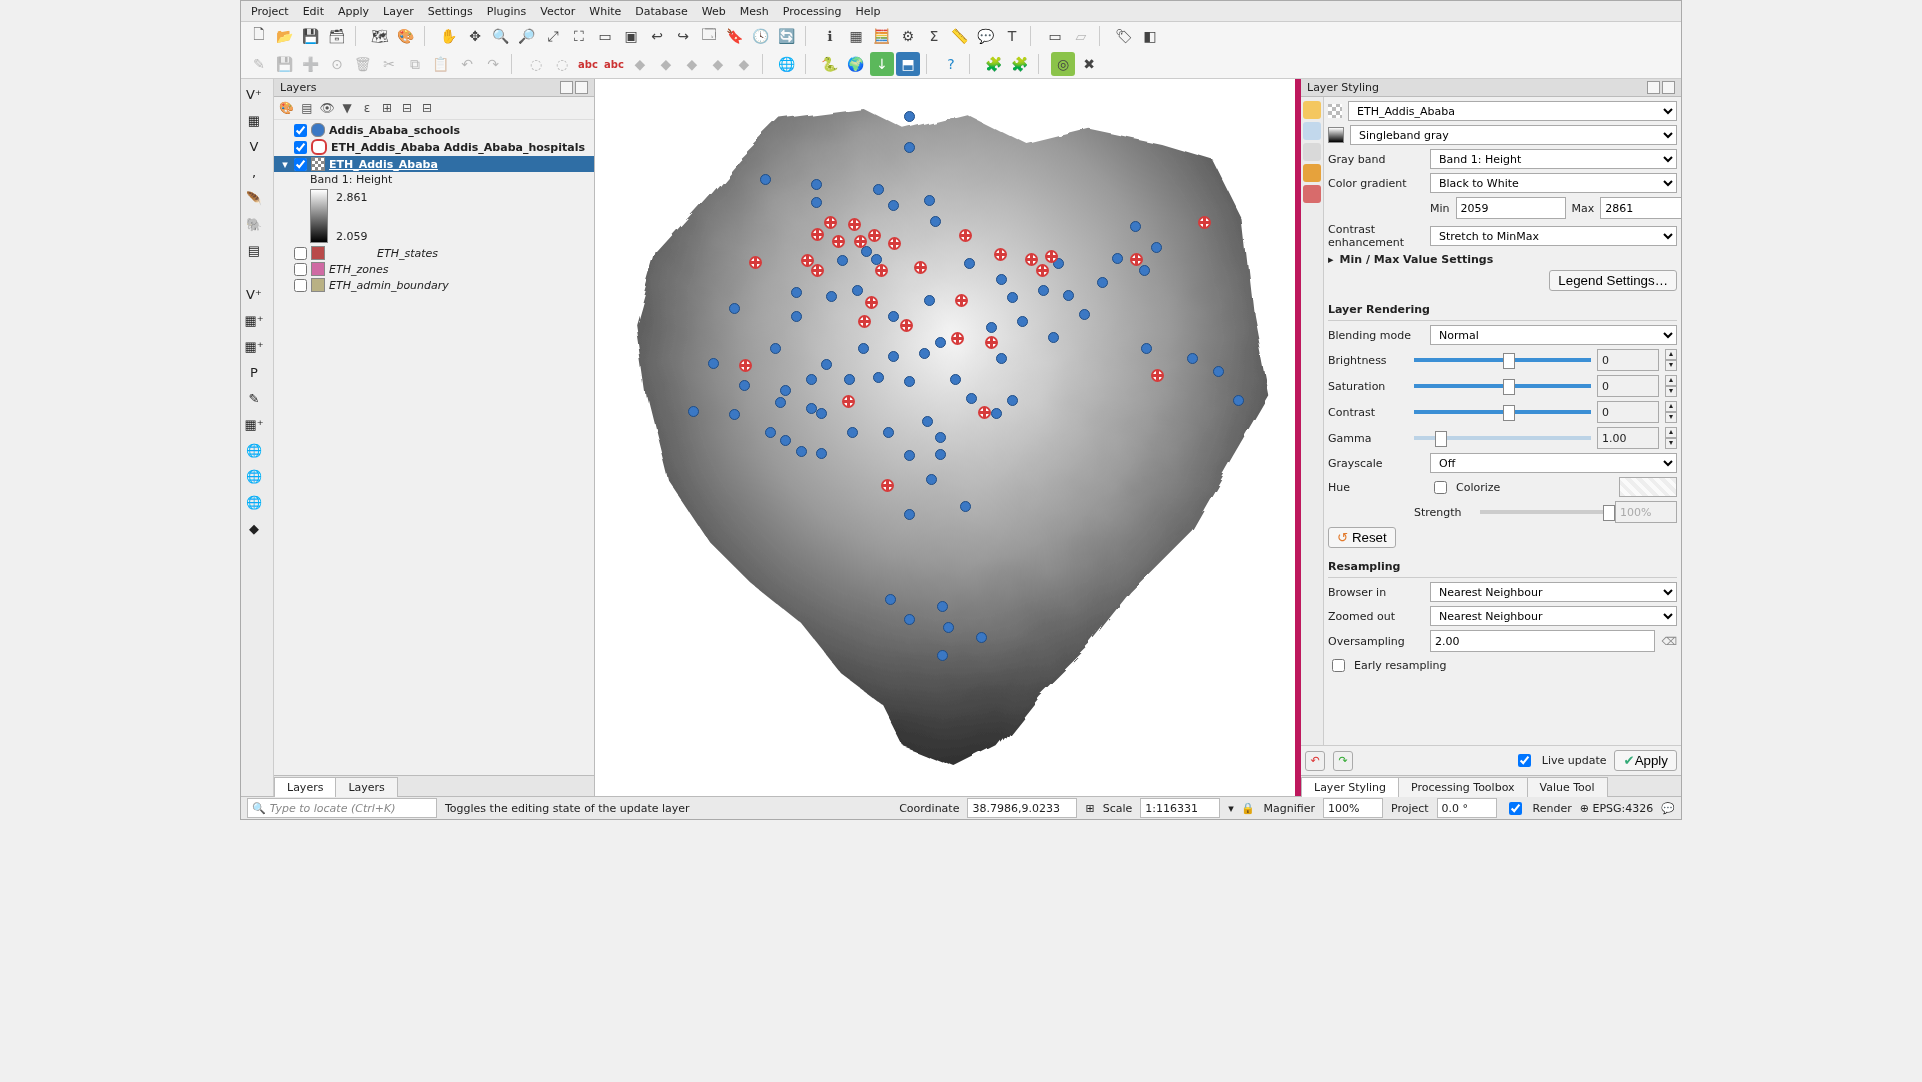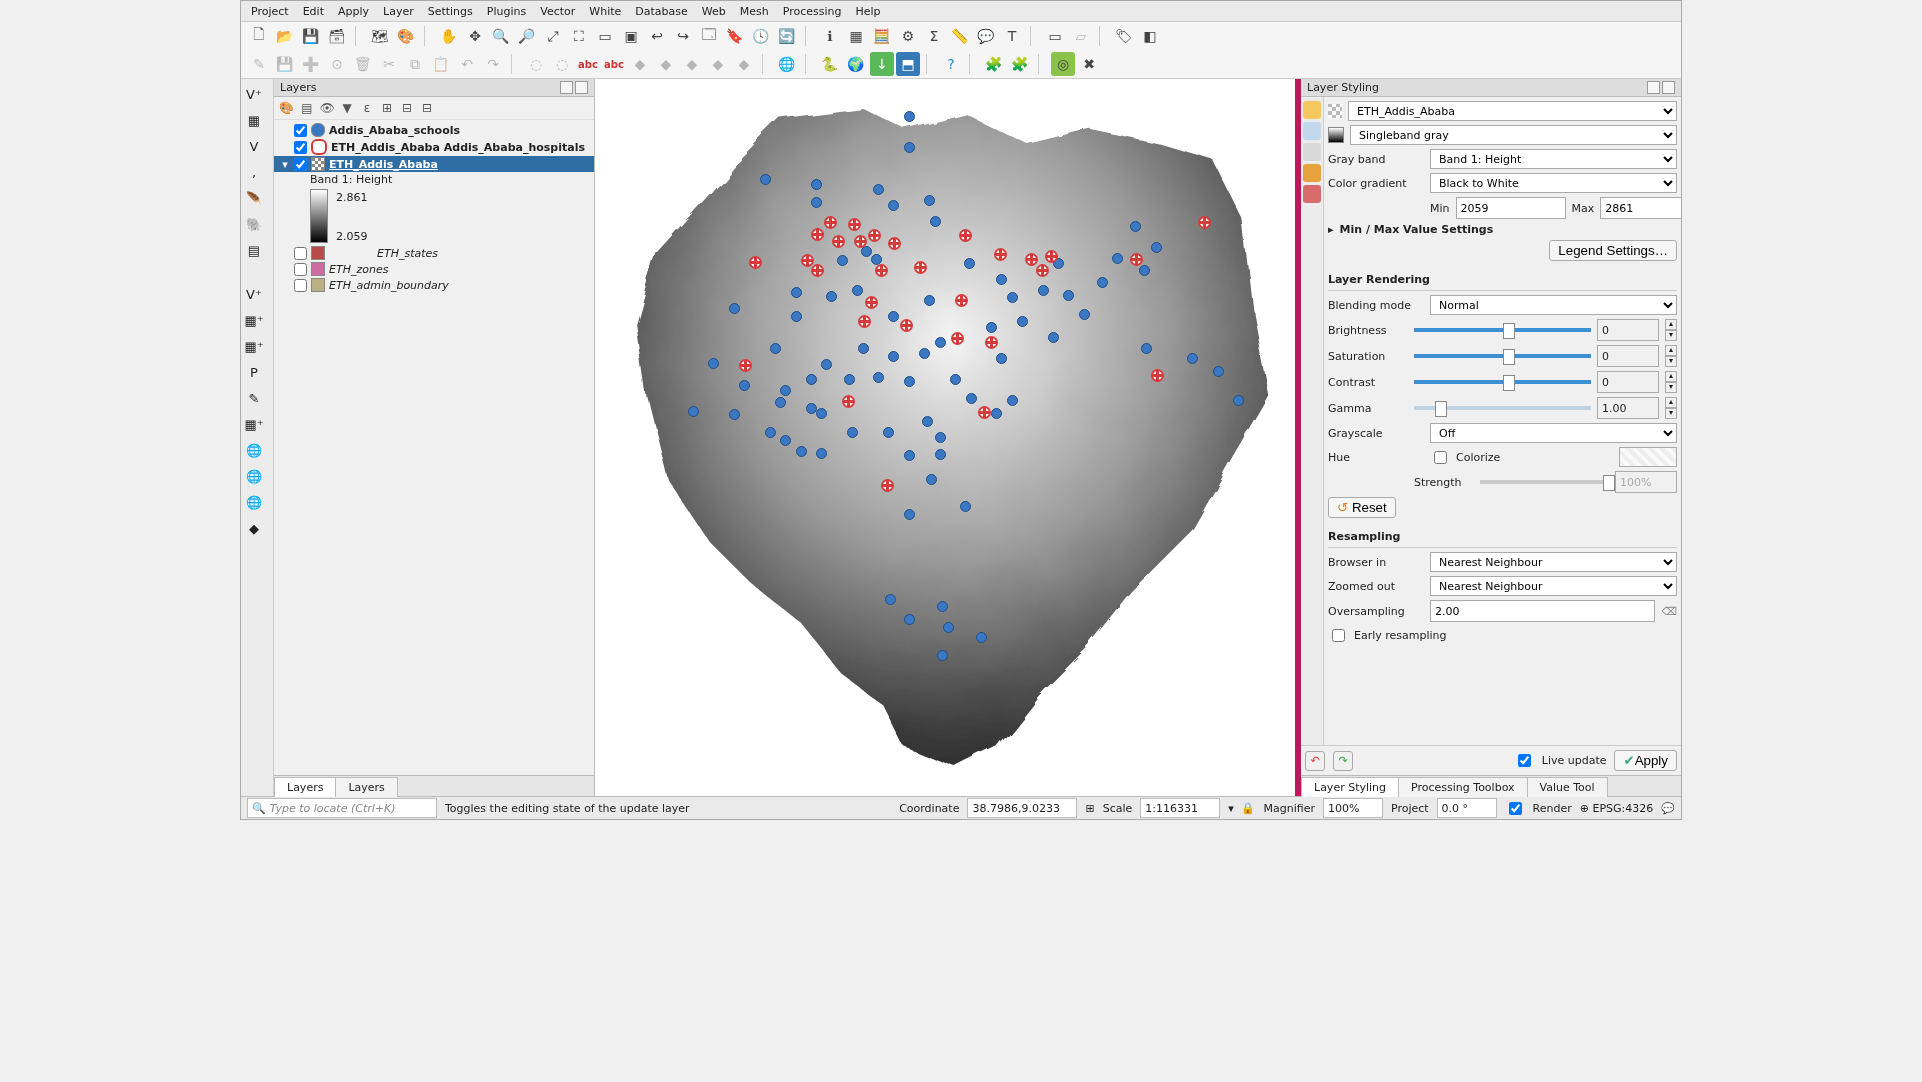--- a/index.html
+++ b/index.html
@@ -426,20 +426,24 @@
         <div class="prop-row">
               <label>Color gradient</label>
           <select><option>Black to White</option></select>
             </div>
         <div class="prop-row" style="padding-left:102px;">
           <span>Min</span>
           <input type="text" class="tiny" value="2059" style="">
           <span>Max</span>
           <input type="text" class="tiny" value="2861" style="">
         </div>
+        <div class="prop-row">
+              <label style="width:96px">Contrast enhancement</label>
+          <select><option>Stretch to MinMax</option></select>
+            </div>
         <div class="prop-row" style="font-weight:bold;">
               <span>▸</span>
           <span>Min / Max Value Settings</span>
             </div>
         <div style="text-align:right"><button class="btnish">Legend Settings…</button></div>
 
         <div class="section-h">Layer Rendering</div>
         <div class="prop-row">
               <label>Blending mode</label>
           <select><option>Normal</option></select>

